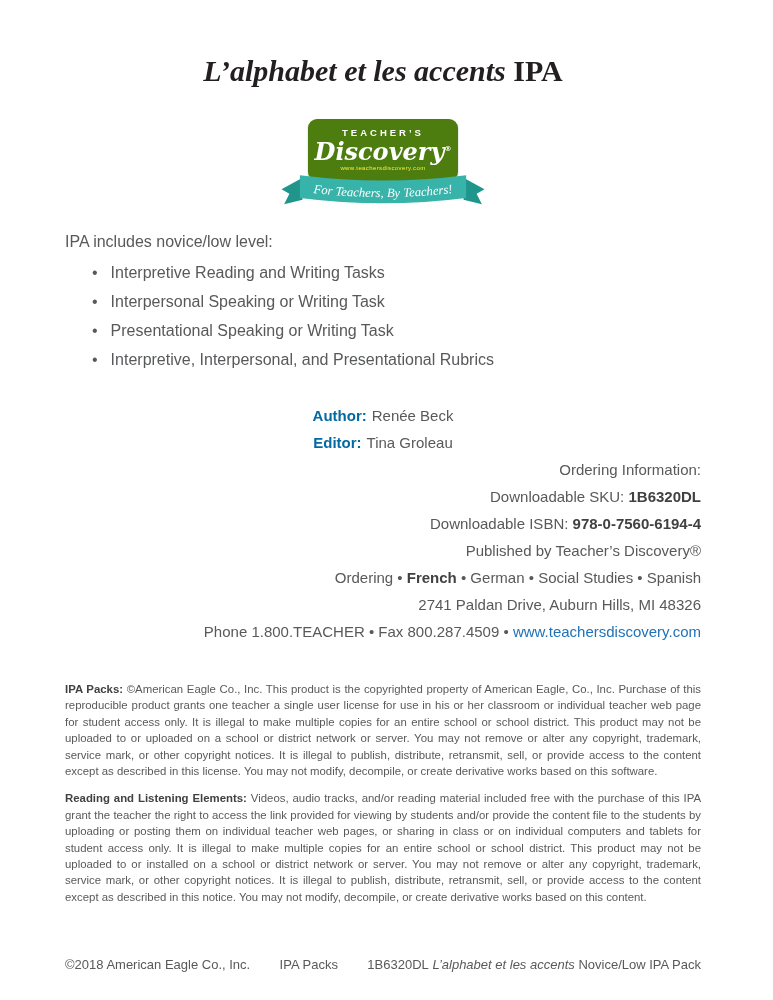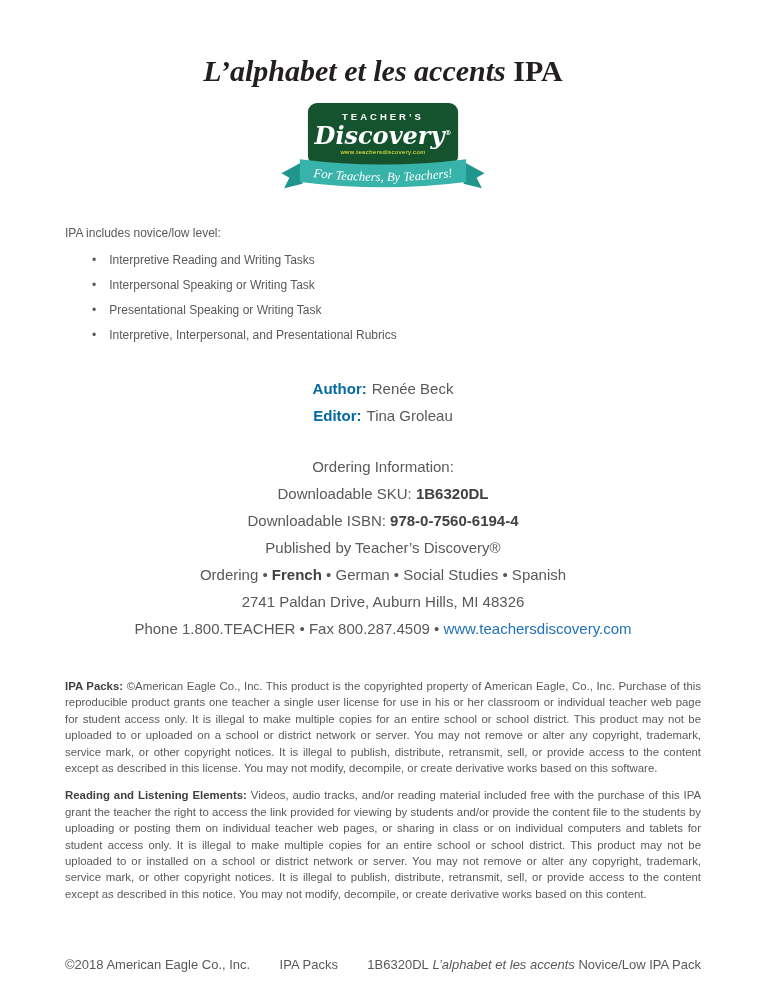--- a/index.html
+++ b/index.html
@@ -3,40 +3,40 @@
 <meta charset="utf-8">
 <style>
   html,body{margin:0;padding:0;background:#ffffff;}
   body{width:773px;font-family:"Liberation Sans",sans-serif;color:#58595b;}
   .page{width:766px;height:1000px;box-sizing:border-box;padding:54px 65px 0;overflow:hidden;display:flex;flex-direction:column;background:#ffffff;}
 
   .title{margin:0;text-align:center;font-family:"Liberation Serif",serif;font-size:30px;font-weight:700;color:#231f20;line-height:1.1;}
   .title-it{font-style:italic;}
 
   .logo-area{display:flex;flex-direction:column;align-items:center;margin-top:16px;}
-  .logo-box{width:150px;height:62px;background:#14532d;border-radius:9px;color:#fff;display:flex;flex-direction:column;align-items:center;justify-content:center;box-shadow:0 1px 2px rgba(0,0,0,.25);position:relative;z-index:0;}
+  .logo-box{width:150px;height:62px;background:#4d7c0f;border-radius:9px;color:#fff;display:flex;flex-direction:column;align-items:center;justify-content:center;box-shadow:0 1px 2px rgba(0,0,0,.25);position:relative;z-index:0;margin-top:16px;}
   .logo-teachers{font-size:9.5px;font-weight:700;letter-spacing:3px;line-height:1.2;}
   .logo-discovery{font-family:"DejaVu Serif",serif;font-style:italic;font-weight:700;font-size:24px;line-height:1.1;}
   .logo-reg{font-size:7px;}
   .logo-url{color:#f9ee3a;font-size:6px;line-height:1.3;letter-spacing:.4px;}
   .ribbon-svg{margin-top:-13px;display:block;position:relative;z-index:1;}
 
-  .includes{margin-top:28px;font-size:12px;}
+  .includes{margin-top:19px;font-size:16px;}
   .includes-heading{margin:0 0 13px;}
   .includes-list{list-style:none;margin:0;padding:0;}
   .includes-list li{display:flex;align-items:flex-start;margin:0 0 11px;}
   .bullet{margin:0 13px 0 27px;}
   .bullet::before{content:"\2022";}
 
   .center{text-align:center;}
   .credits{margin-top:22px;}
   .credits p,.ordering p{margin:0;line-height:27px;font-size:15px;}
   .lbl{font-weight:700;color:#0369a1;margin-right:5px;}
   .b{font-weight:700;color:#414042;}
-  .ordering{margin-top:24px;}
+  .ordering{text-align:right;}
   .link{color:#2172b8;text-decoration:none;cursor:pointer;}
 
   .legal{margin-top:36px;font-size:11.4px;line-height:16.4px;text-align:justify;}
   .legal p{margin:0 0 11px;}
 
   .footer{margin-top:auto;padding-bottom:28px;display:flex;justify-content:space-between;gap:26px;font-size:13px;white-space:nowrap;}
   .it{font-style:italic;}
 </style>
 </head>
 <body>

